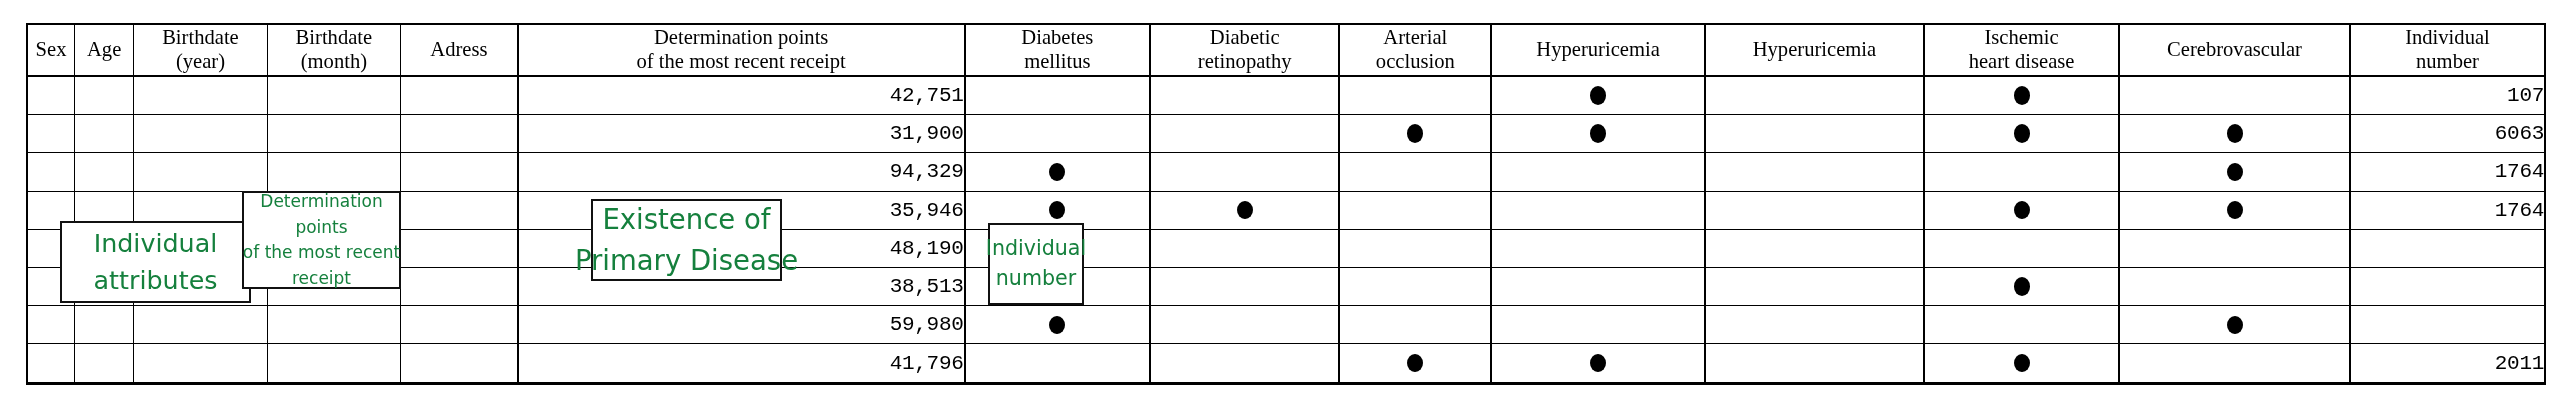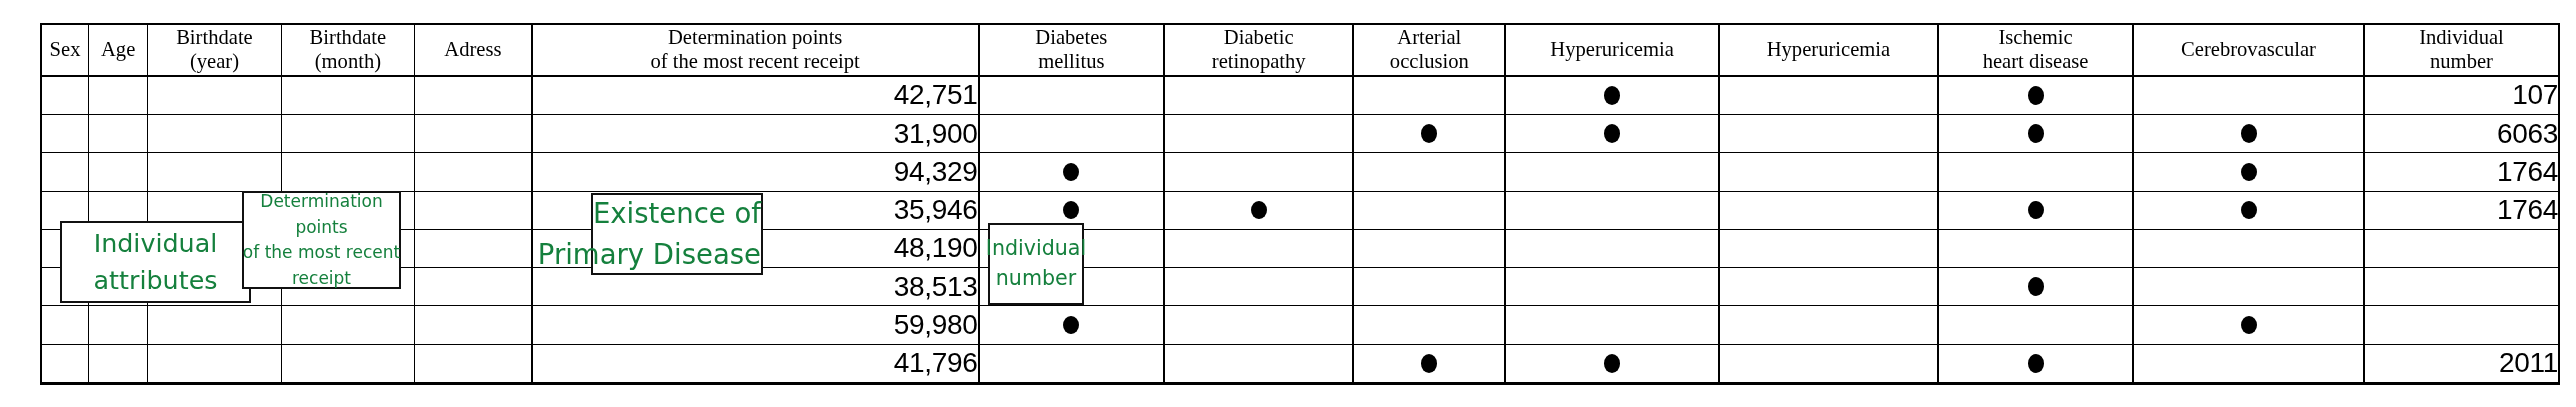--- a/index.html
+++ b/index.html
@@ -12,21 +12,20 @@
   #stage{position:relative;width:2576px;height:407px;background:#fff;}
 
   
   #grid{
     position:absolute;
     left:26px; top:23px;
     width:2520px; height:362px;
     border-collapse:collapse;
     table-layout:fixed;
     background:#fff;
-    margin-left:14px;
   }
   #grid td, #grid th{
     border:1.4px solid #000;
     padding:0;
     margin:0;
     background:#fff;
     vertical-align:middle;
   }
   #grid thead th{
     border-top:2.7px solid #000;
@@ -42,22 +41,22 @@
   #grid tbody tr td{height:29.5px;}
   #grid tbody tr:last-child td{border-bottom:3.4px solid #000;}
   #grid thead th:first-child{border-left:2.7px solid #000;}
   #grid thead th:last-child{border-right:2.7px solid #000;}
   #grid tbody td:first-child{border-left:2.7px solid #000;}
   #grid tbody td:last-child{border-right:2.7px solid #000;}
 
   .num{
     text-align:right;
     padding-right:4.1px;
-    font-size:28px;
-    font-family:Liberation Sans, sans-serif;
+    font-size:21px;
+    font-family:Liberation Mono, monospace;
     letter-spacing:-0.3px;
     white-space:nowrap;
   }
   .dotcell{text-align:center;}
   .dot{
     display:inline-block;
     width:16px;height:18.5px;
     border-radius:50%;
     background:#000;
     vertical-align:middle;
@@ -85,24 +84,23 @@
   #callout-attributes{
     left:60px; top:221px; width:191px; height:82px;
     font-size:25.4px;
   }
   #callout-determination{
     left:242px; top:191px; width:159px; height:98px;
     font-size:17px;
     line-height:1.5;
   }
   #callout-disease{
-    left:591px; top:193px; width:172px; height:82px;
+    left:591px; top:199px; width:191px; height:82px;
     font-size:27.5px;
     line-height:1.5;
-    align-items:flex-end;
   }
   #callout-individual{
     left:988px; top:223px; width:96px; height:82px;
     font-size:20.6px;
   }
   .callout span{display:block;white-space:nowrap;}
 </style>
 </head>
 <body>
 

